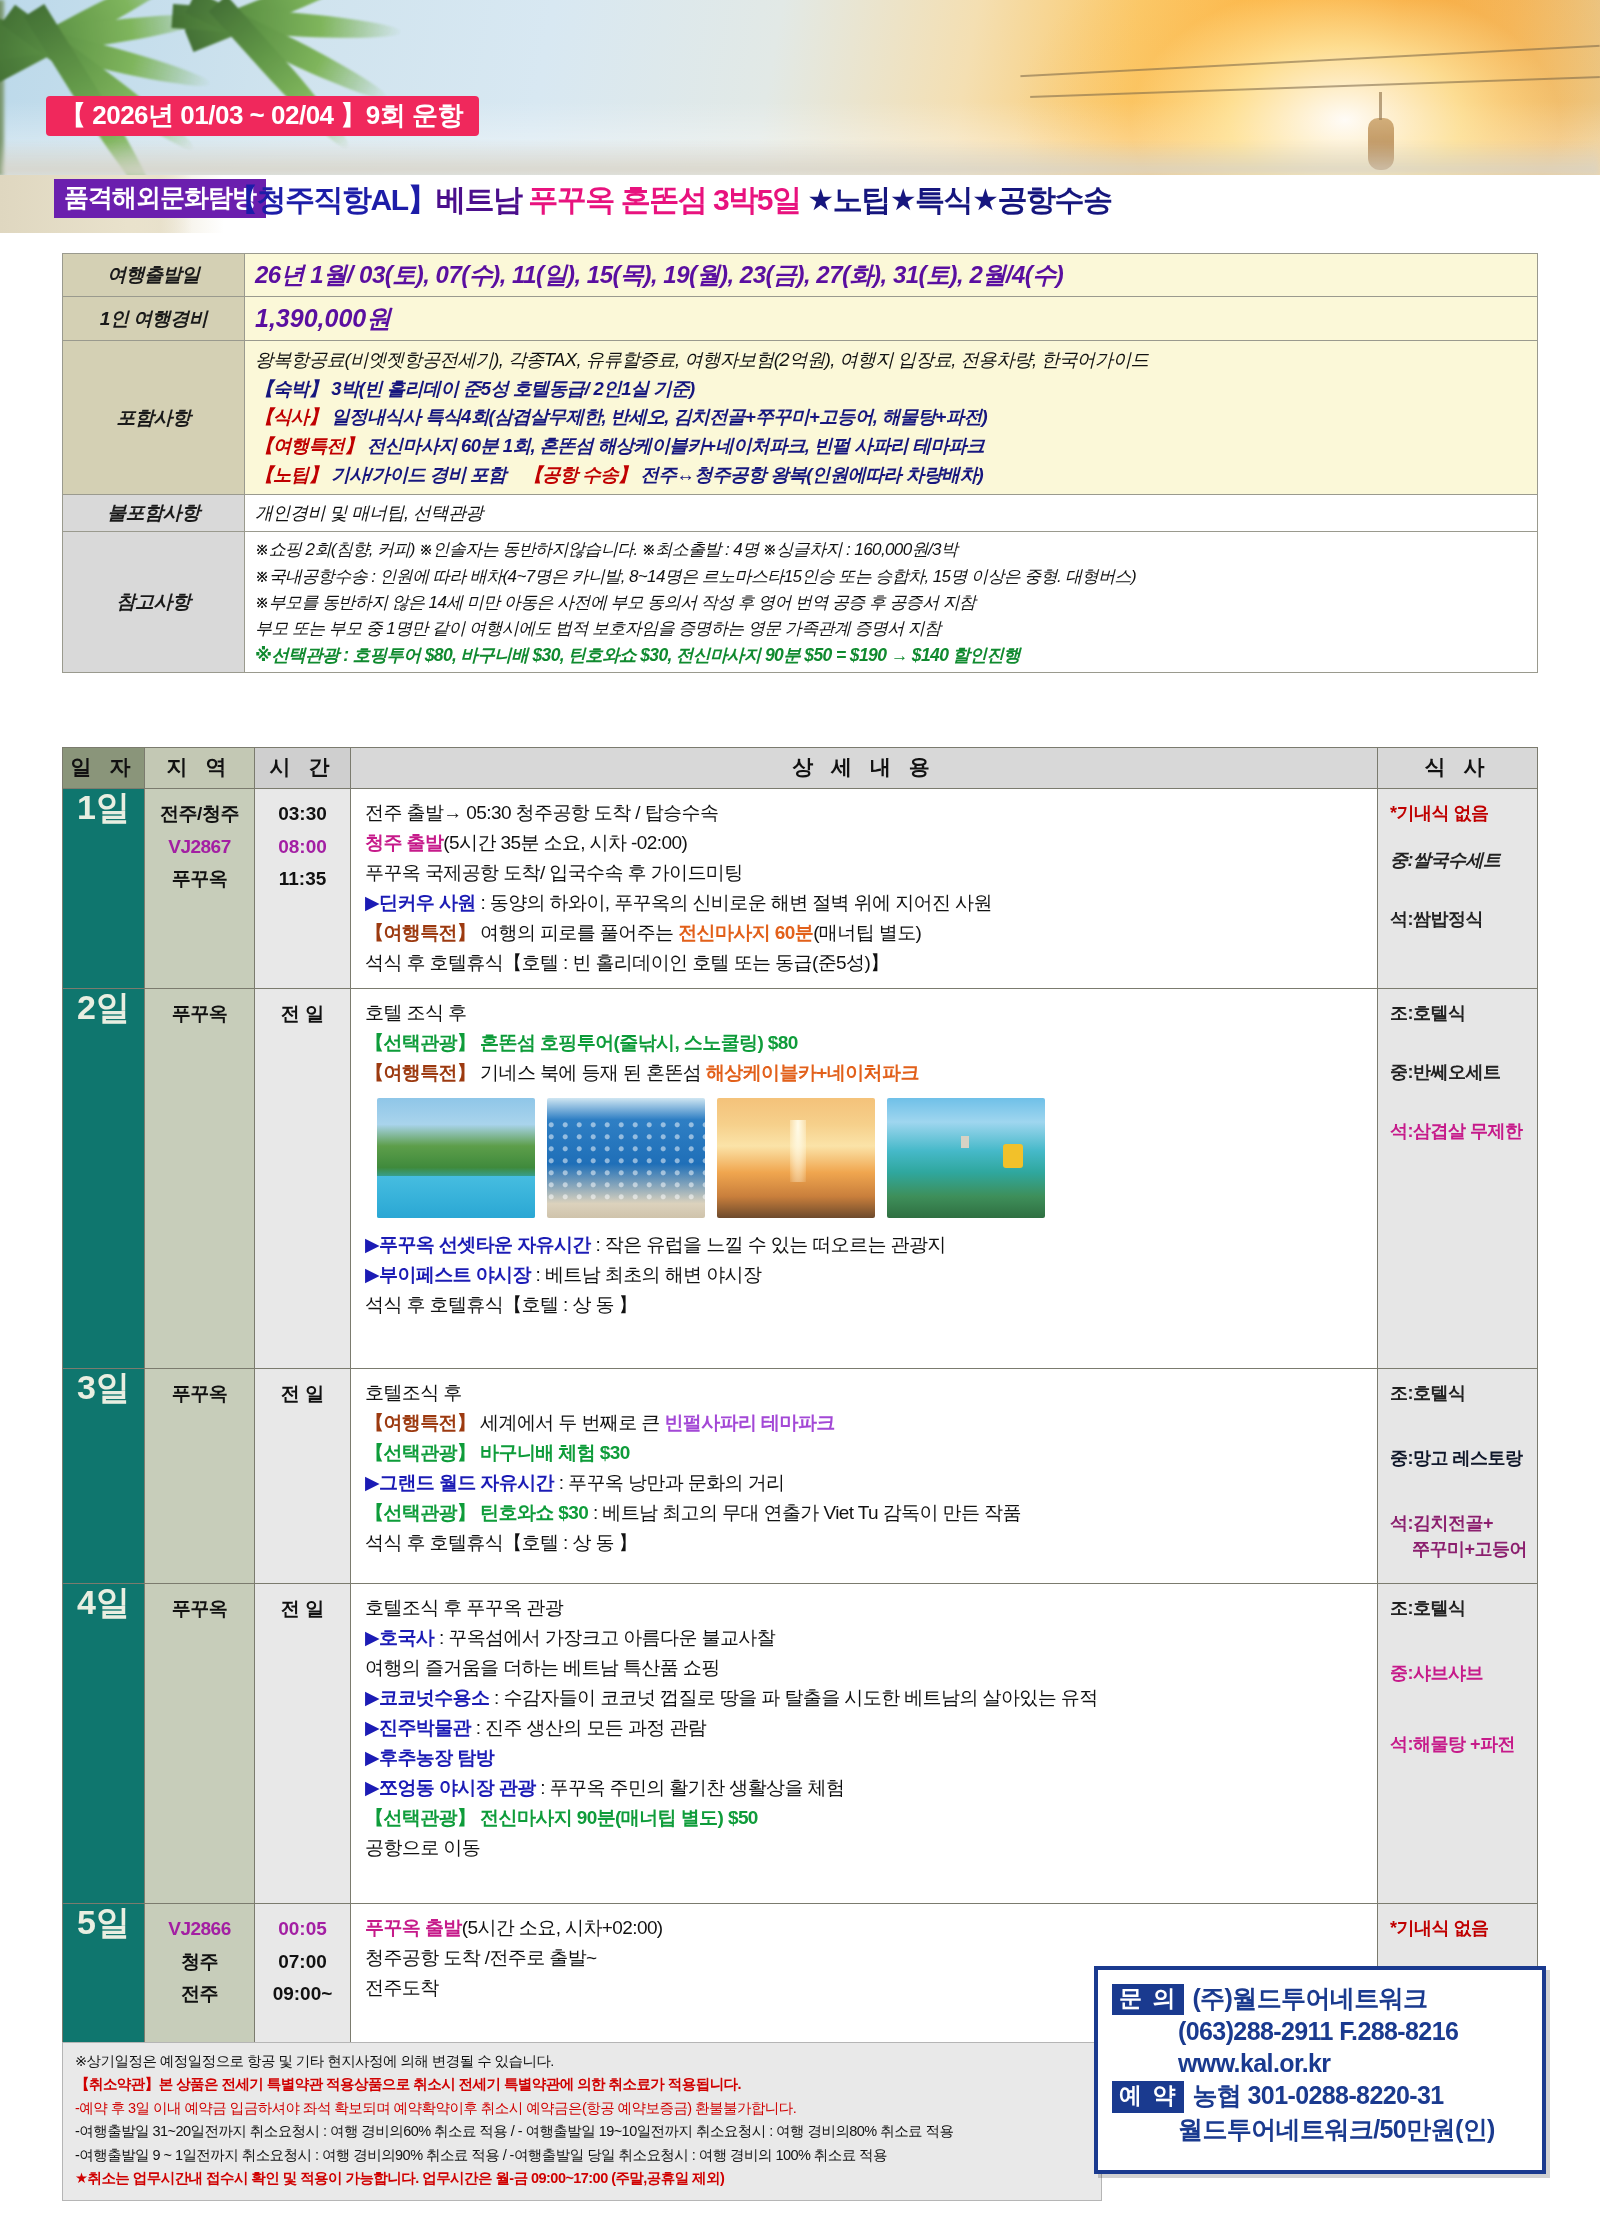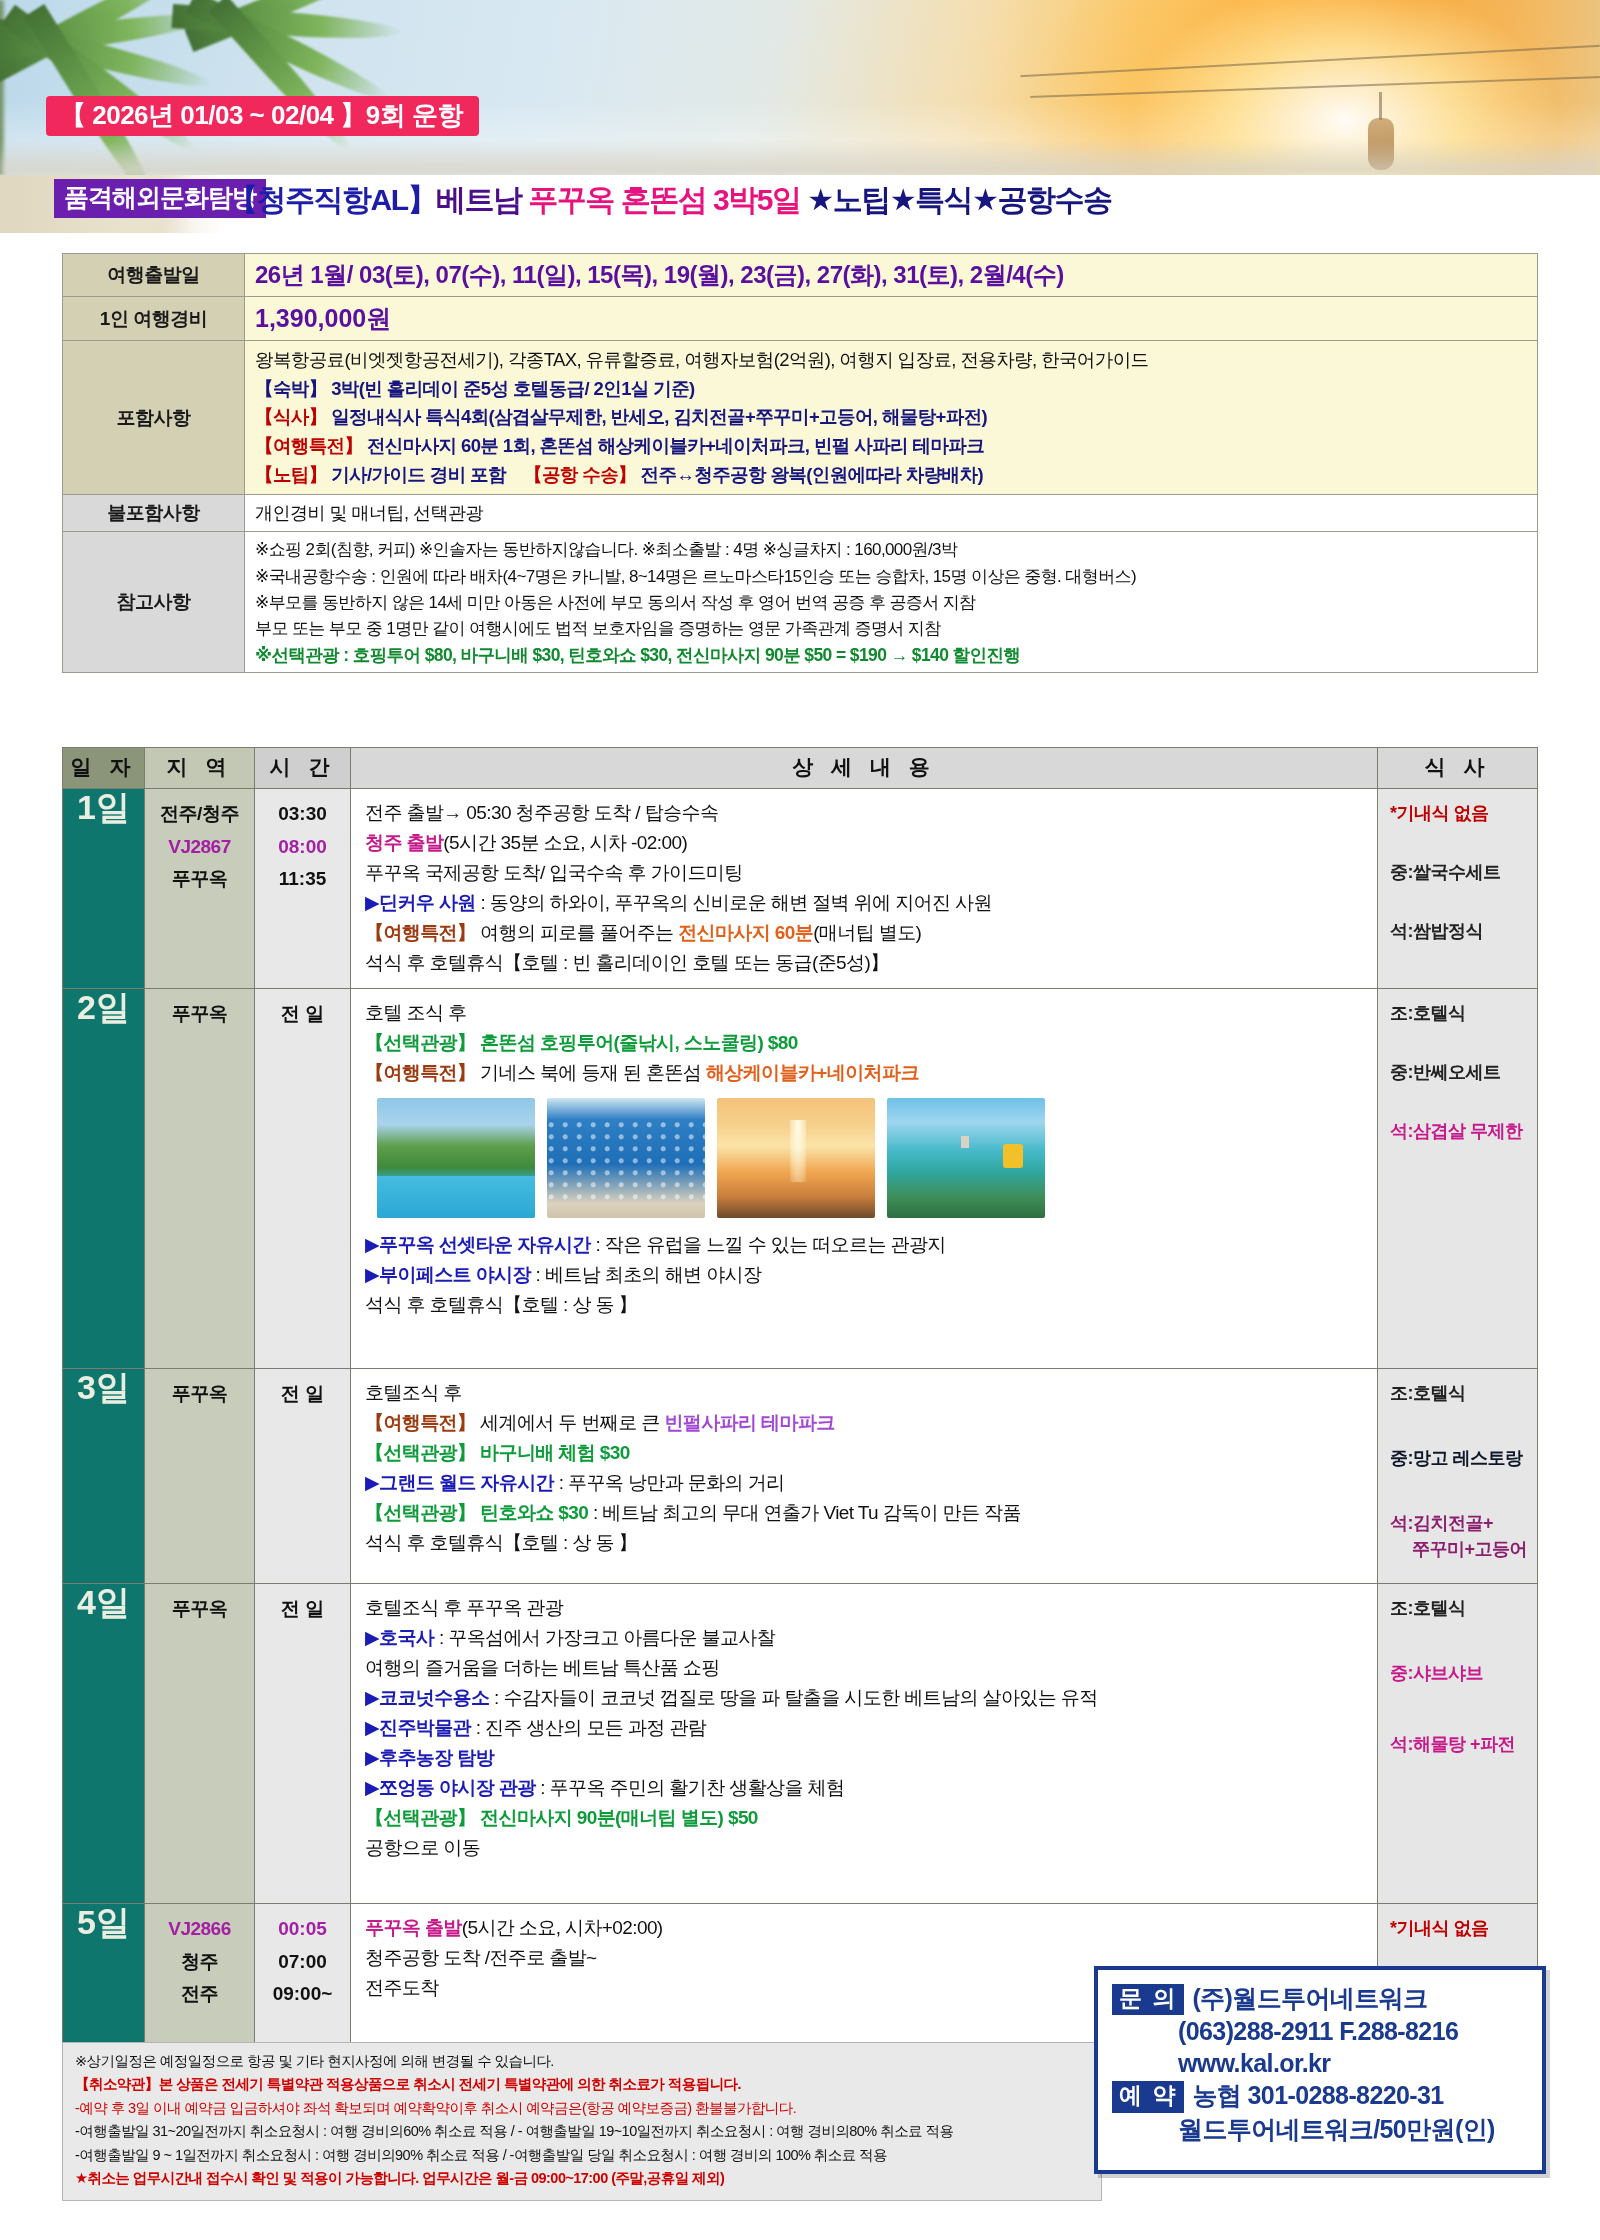--- a/index.html
+++ b/index.html
@@ -108,20 +108,21 @@
   .info-table {
     position:absolute; left:62px; top:253px; width:1476px;
     border-collapse:collapse;
     table-layout:fixed;
     font-size:18px;
   }
   .info-table td {
     border:1px solid #9a9a8e;
     padding:5px 10px;
     vertical-align:middle;
+    font-style:italic;
   }
   .info-label {
     width:182px;
     background:#d4d0b4;
     text-align:center;
     font-weight:bold;
     color:#1a1a1a;
     font-size:19px;
     letter-spacing:-.5px;
   }
@@ -350,21 +351,21 @@
         <td class="c-det">
           <div class="det-line"><span class="">전주 출발→ 05:30 청주공항 도착 / 탑승수속</span></div>
           <div class="det-line"><span class="pink-b">청주 출발</span><span class="">(5시간 35분 소요, 시차 -02:00)</span></div>
           <div class="det-line"><span class="">푸꾸옥 국제공항 도착/ 입국수속 후 가이드미팅</span></div>
           <div class="det-line"><span class="tri">▶</span><span class="blue-b">딘커우 사원</span><span class=""> : 동양의 하와이, 푸꾸옥의 신비로운 해변 절벽 위에 지어진 사원</span></div>
           <div class="det-line"><span class="brown-b">【여행특전】</span><span class=""> 여행의 피로를 풀어주는 </span><span class="orange-b">전신마사지 60분</span><span>(매너팁 별도)</span></div>
           <div class="det-line"><span class="">석식 후 호텔휴식【호텔 : 빈 홀리데이인 호텔 또는 동급(준5성)】</span></div>
         </td>
         <td class="c-meal">
           <div class="meal-red" style="margin-top:0px;margin-left:0px;">*기내식 없음</div>
-          <div class="meal-dark" style="margin-top:34px;margin-left:0px;">중:쌀국수세트</div>
+          <div class="meal-dark" style="margin-top:22px;margin-left:0px;font-style:italic;">중:쌀국수세트</div>
           <div class="meal-dark" style="margin-top:34px;margin-left:0px;">석:쌈밥정식</div>
         </td>
       </tr>
       <tr style="height: 380px;">
         <td class="c-day">
           <span class="dnum">2일</span>
         </td>
         <td class="c-area">
           <div class="">푸꾸옥</div>
         </td>

